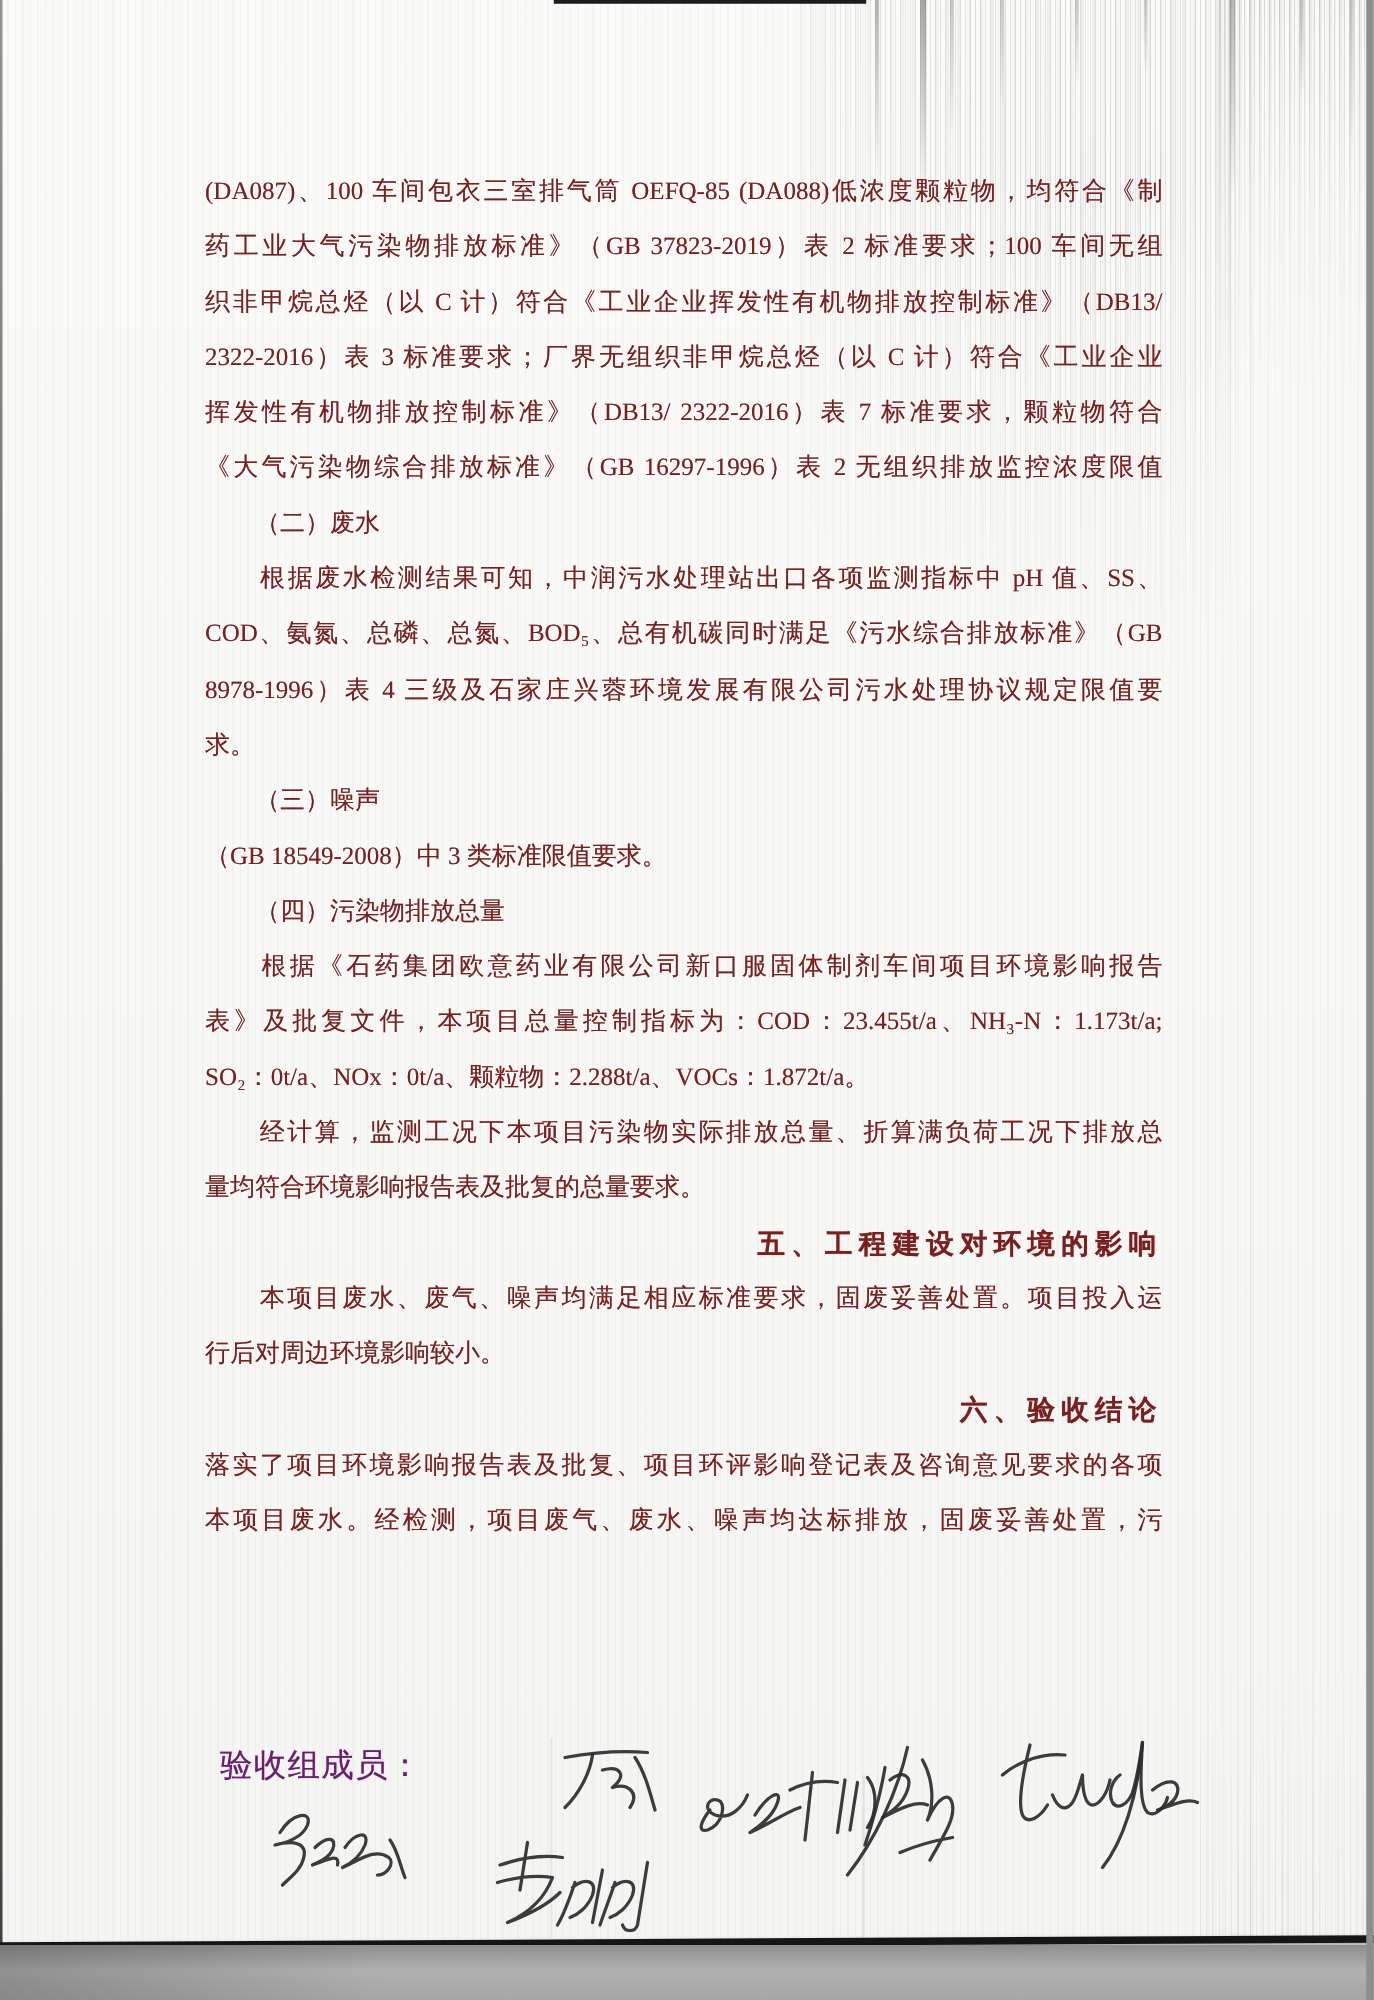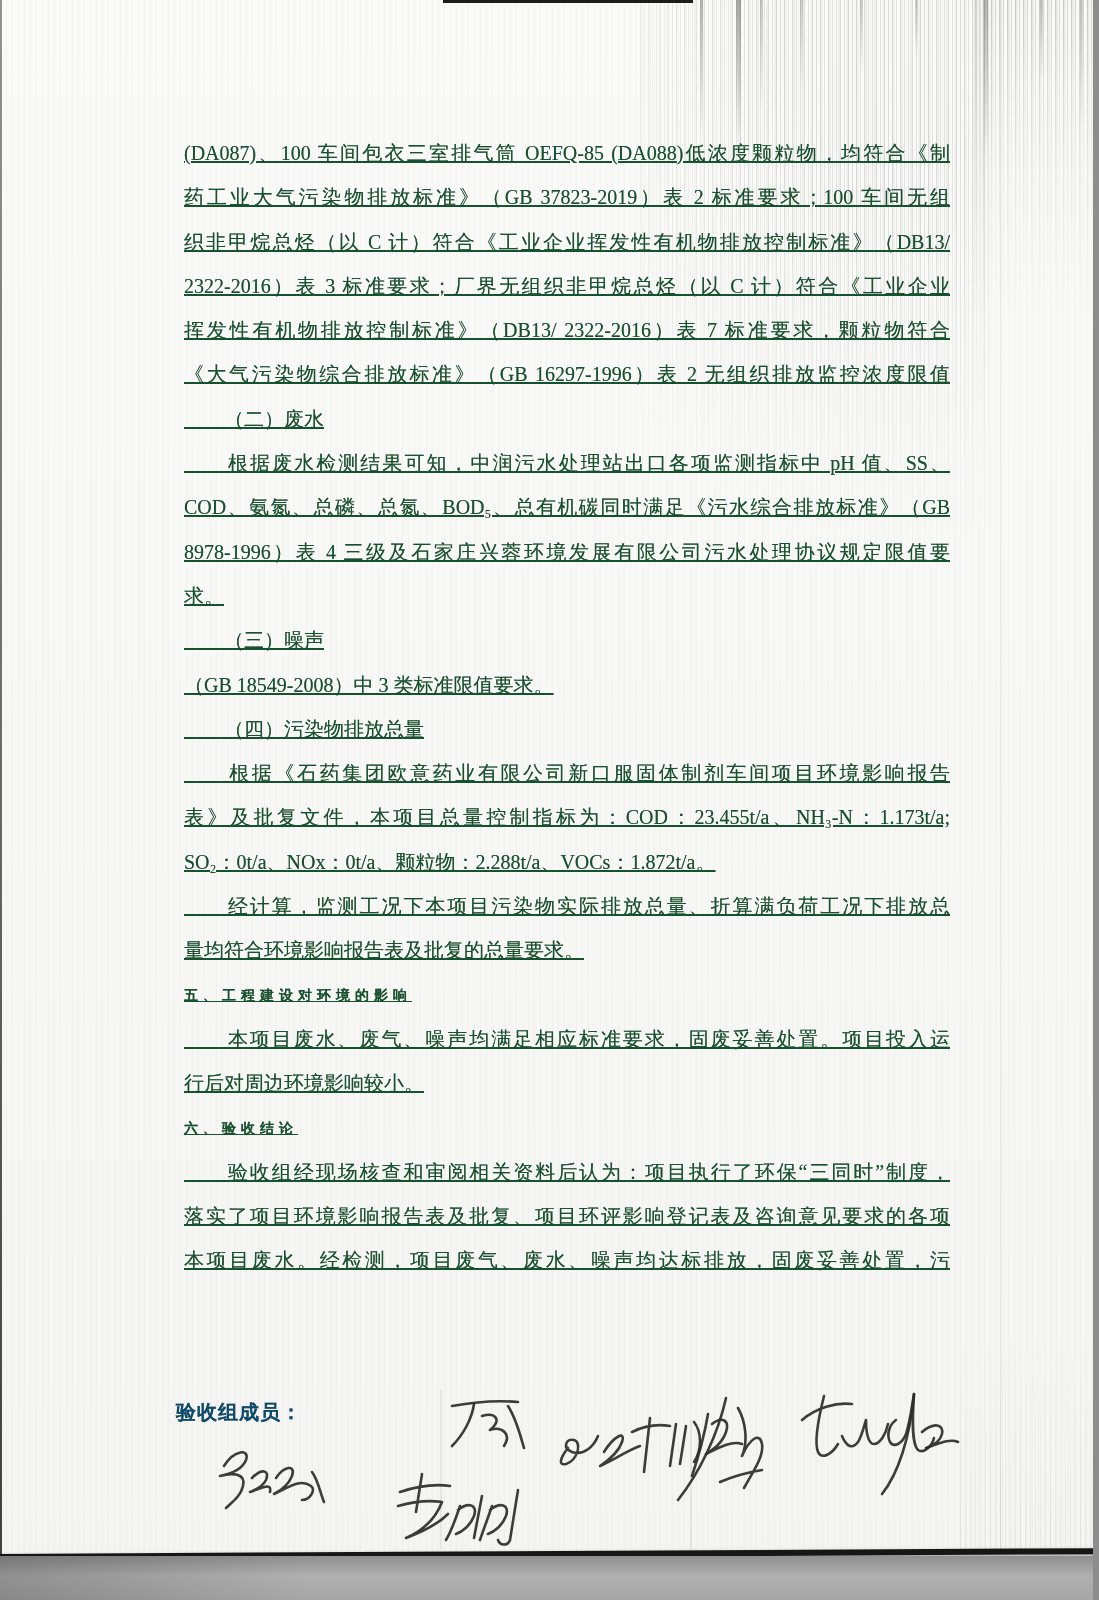--- a/index.html
+++ b/index.html
@@ -63,37 +63,38 @@
   .streaks-right-low{
     position:absolute;left:960px;top:1330px;width:135px;height:222px;
     background:repeating-linear-gradient(90deg,rgba(40,40,40,.07) 0 1px,rgba(0,0,0,0) 1px 5px);
     -webkit-mask-image:linear-gradient(0deg,rgba(0,0,0,.9),rgba(0,0,0,0));
     mask-image:linear-gradient(0deg,rgba(0,0,0,.9),rgba(0,0,0,0));
   }
   .vline-faint{position:absolute;top:0;width:1px;height:1556px;background:rgba(0,0,0,.07);}
   .tstreak{position:absolute;top:0;}
   
   .text-block{
-    position:absolute;left:184px;top:131px;width:766px;
-    color:#14532d;font-size:20px;text-decoration:underline;
+    position:absolute;left:164px;top:131px;width:766px;
+    color:#7f1d1d;font-size:20px;
   }
   .line{
     height:44.3px;line-height:44.3px;white-space:pre-wrap;
     text-shadow:0 0 .5px rgba(0,0,0,.45);
   }
   .line.fill{text-align:justify;text-align-last:justify;}
   .line.heading{
     font-family:"Liberation Sans","DejaVu Sans",sans-serif;
-    font-weight:700;font-size:14px;letter-spacing:5px;
+    font-weight:700;font-size:22px;letter-spacing:5px;
     text-shadow:0 0 .6px rgba(0,0,0,.55);
+    text-align:right;
   }
   .members-label{
     position:absolute;left:176px;top:1392px;
     font-family:"Liberation Sans","DejaVu Sans",sans-serif;
-    font-weight:700;font-size:20px;letter-spacing:1px;color:#0c4a6e;
+    font-weight:400;font-size:26px;letter-spacing:1px;color:#701a75;
     line-height:40px;text-shadow:0 0 .6px rgba(0,0,0,.5);
   }
   .sig{position:absolute;}
   .sig path{fill:none;stroke:#2b2b2b;stroke-width:2.6;stroke-linecap:round;stroke-linejoin:round;opacity:.92;}
 </style>
 </head>
 <body>
 
 <div class="page"></div>
 
@@ -131,21 +132,20 @@
   <div class="line">　　（四）污染物排放总量</div>
   <div class="line fill">　　根据《石药集团欧意药业有限公司新口服固体制剂车间项目环境影响报告</div>
   <div class="line fill">表》及批复文件，本项目总量控制指标为：COD：23.455t/a、NH₃-N：1.173t/a;</div>
   <div class="line">SO₂：0t/a、NOx：0t/a、颗粒物：2.288t/a、VOCs：1.872t/a。</div>
   <div class="line fill">　　经计算，监测工况下本项目污染物实际排放总量、折算满负荷工况下排放总</div>
   <div class="line">量均符合环境影响报告表及批复的总量要求。</div>
   <div class="line heading">五、工程建设对环境的影响</div>
   <div class="line fill">　　本项目废水、废气、噪声均满足相应标准要求，固废妥善处置。项目投入运</div>
   <div class="line">行后对周边环境影响较小。</div>
   <div class="line heading">六、验收结论</div>
-  <div class="line fill">　　验收组经现场核查和审阅相关资料后认为：项目执行了环保“三同时”制度，</div>
   <div class="line fill">落实了项目环境影响报告表及批复、项目环评影响登记表及咨询意见要求的各项</div>
   <div class="line fill">本项目废水。经检测，项目废气、废水、噪声均达标排放，固废妥善处置，污</div>
 </div>
 
 <div class="members-label">验收组成员：</div>
 
 <svg class="sig" style="left:212px;top:1444px" width="115" height="68" viewBox="0 0 115 68">
   <path d="M12 22 C22 6 38 4 34 16 C30 26 18 30 8 32 C22 28 34 30 31 42 C29 52 20 58 14 64"></path>
   <path d="M40 34 C50 24 58 26 54 36 C50 44 42 46 38 48 C50 44 60 38 58 48"></path>
   <path d="M64 34 C72 22 84 20 80 32 C76 42 66 48 62 50 C76 44 88 34 99 42 C104 46 98 56 90 56"></path>

